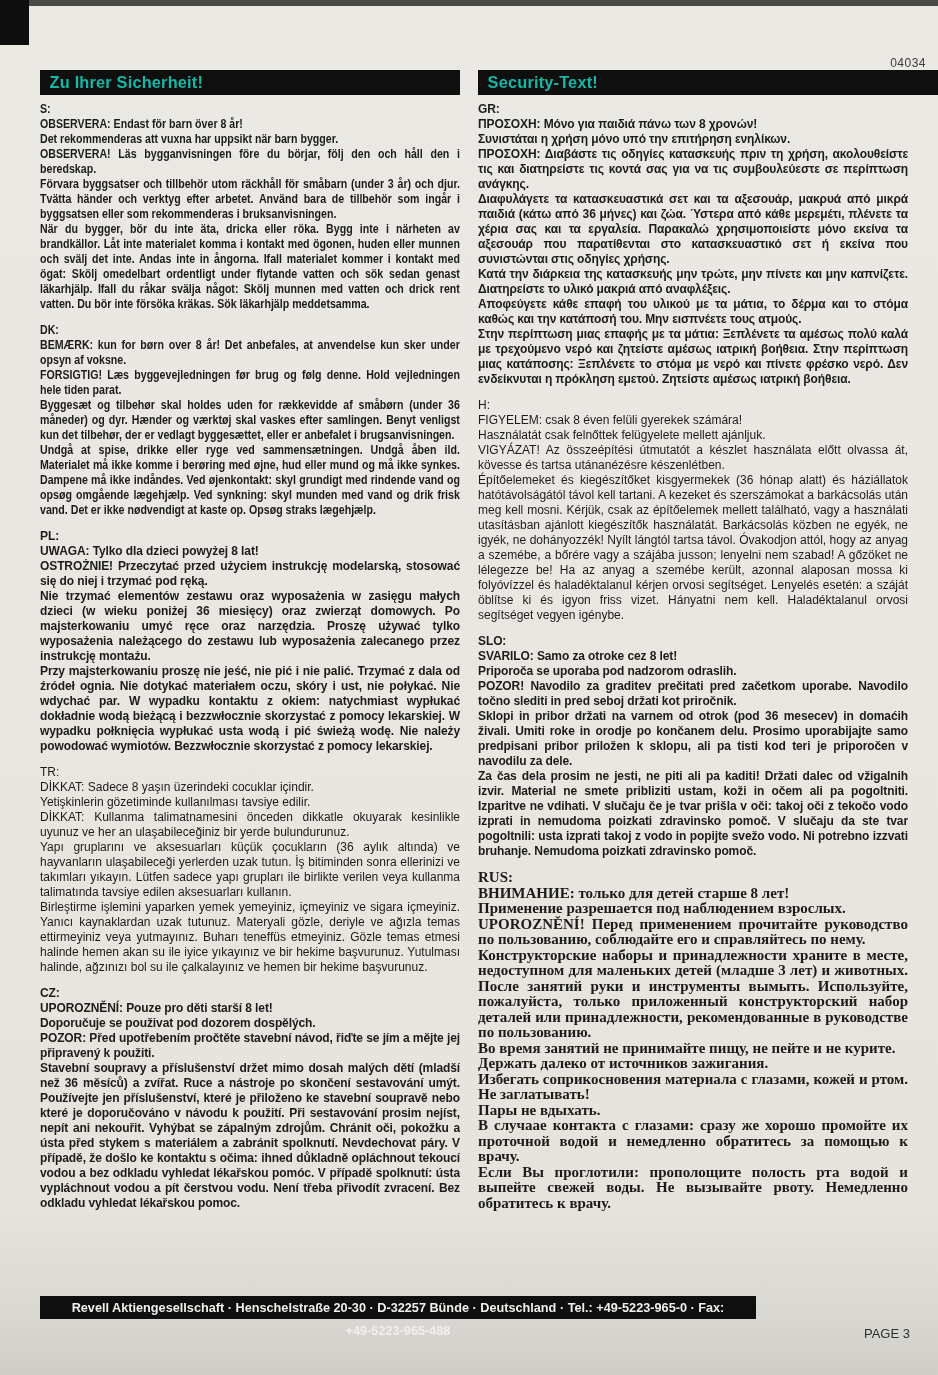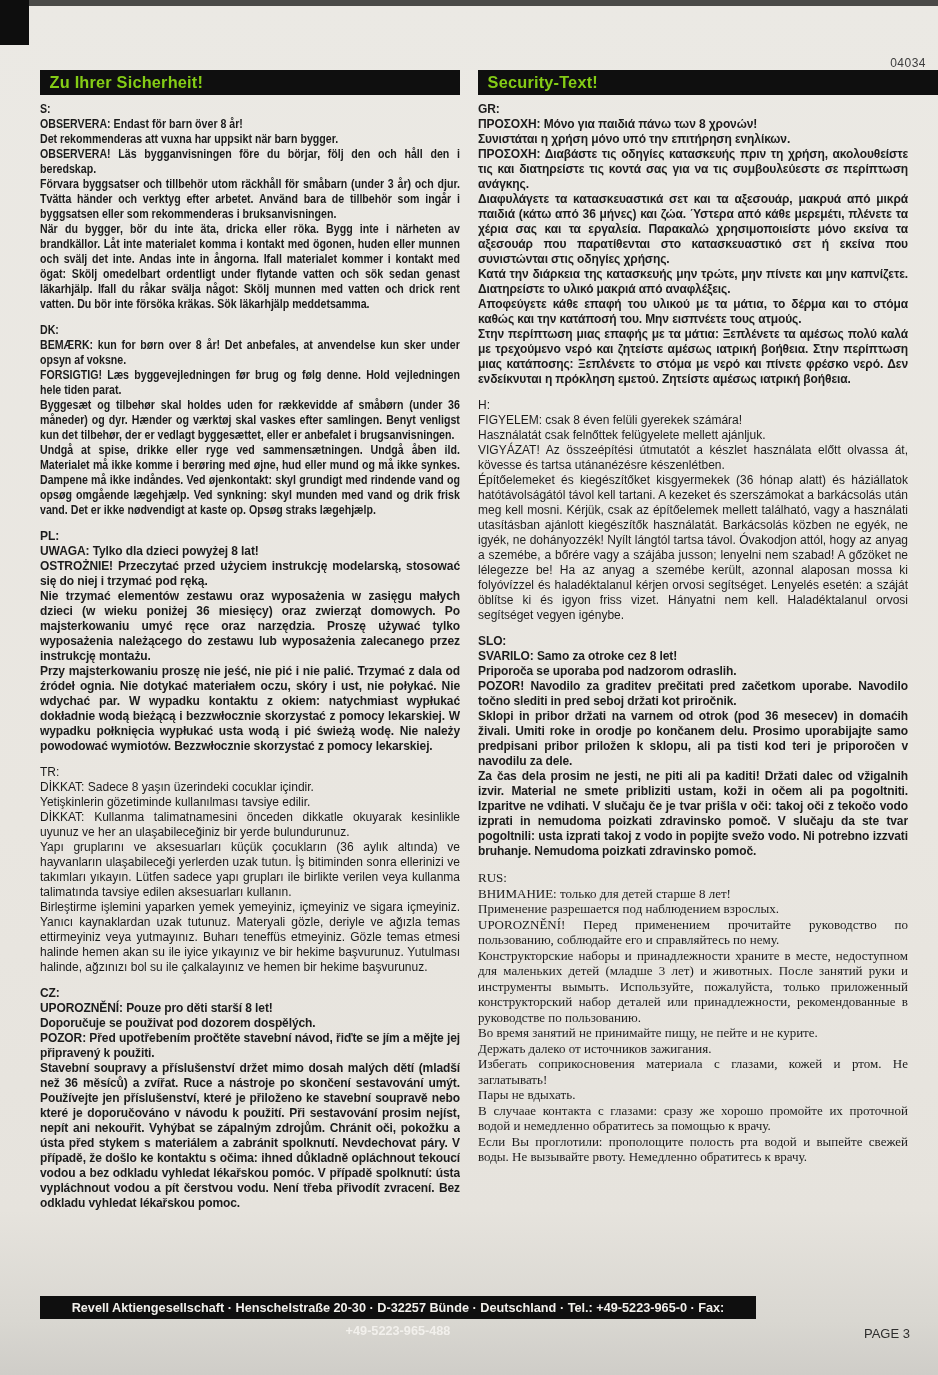--- a/index.html
+++ b/index.html
@@ -10,38 +10,38 @@
     background:linear-gradient(180deg,#ebe9e4 0%,#e9e6e0 60%,#e6e3dd 88%,#d9d7d1 96%,#cfcdc8 100%);
     overflow:hidden;
     color:#1b1b1b;
     font-family:"Liberation Sans", sans-serif;
   }
   
   .top-edge { position:absolute; left:0; top:0; width:938px; height:6px; background:#4a4a48; }
   .corner-mark { position:absolute; left:0; top:0; width:29px; height:45px; background:#0e0e0e; }
   .sheet-code { position:absolute; right:12px; top:48px; font-size:12px; color:#3c3c3c; letter-spacing:0.5px;margin-top:8px; }
   
-  .bar { position:absolute; top:70px; height:25px; background:#0f0f0f; color:#84cc16; }
+  .bar { position:absolute; top:70px; height:25px; background:#0f0f0f; color:#14b8a6; }
   .bar-left { left:40px; width:420px; }
   .bar-right { left:478px; width:520px; }
   .bar span { display:inline-block; padding-left:10px; font-size:17px; font-weight:700; line-height:25px; letter-spacing:0.2px; transform:scaleX(0.96); transform-origin:0 50%; }
   
   .col { position:absolute; top:102px; height:1194px; overflow:hidden; }
   .col-left { left:40px; width:420px; }
   .col-right { left:478px; width:430px; }
   .section { margin:0; }
   .section + .section { margin-top:11px; }
   .section p { margin:0; text-align:justify; }
   .section .sec-label { text-align:left; }
   
   .sec-cond { font-family:"Liberation Sans",sans-serif; font-weight:700; font-size:12.5px; line-height:15px;
               width:494px; transform:scaleX(0.85); transform-origin:0 0; }
   .sec-sans  { font-family:"Liberation Sans",sans-serif; font-weight:400; font-size:12px; line-height:15px; }
   .sec-sansb { font-family:"Liberation Sans",sans-serif; font-weight:700; font-size:12px; line-height:15px; letter-spacing:-0.1px; }
-  .sec-serif { font-family:"Liberation Serif",serif; font-weight:400; font-size:13px; line-height:15.5px; }
+  .sec-serif { font-family:"Liberation Serif",serif; font-weight:700; font-size:15px; line-height:15.5px; }
   
   .footer-bar { position:absolute; left:40px; top:1296px; width:716px; height:23px; background:#0f0f0f;
                 color:#f2f0ec; text-align:center; }
   .footer-bar span { display:inline-block; font-size:13.5px; font-weight:700; line-height:23px; transform:scaleX(0.94); transform-origin:50% 50%; }
   .page-label { position:absolute; right:28px; top:1326px; font-size:13px; color:#2e2e2e; }
 </style>
 </head>
 <body>
 
 <div class="page">

